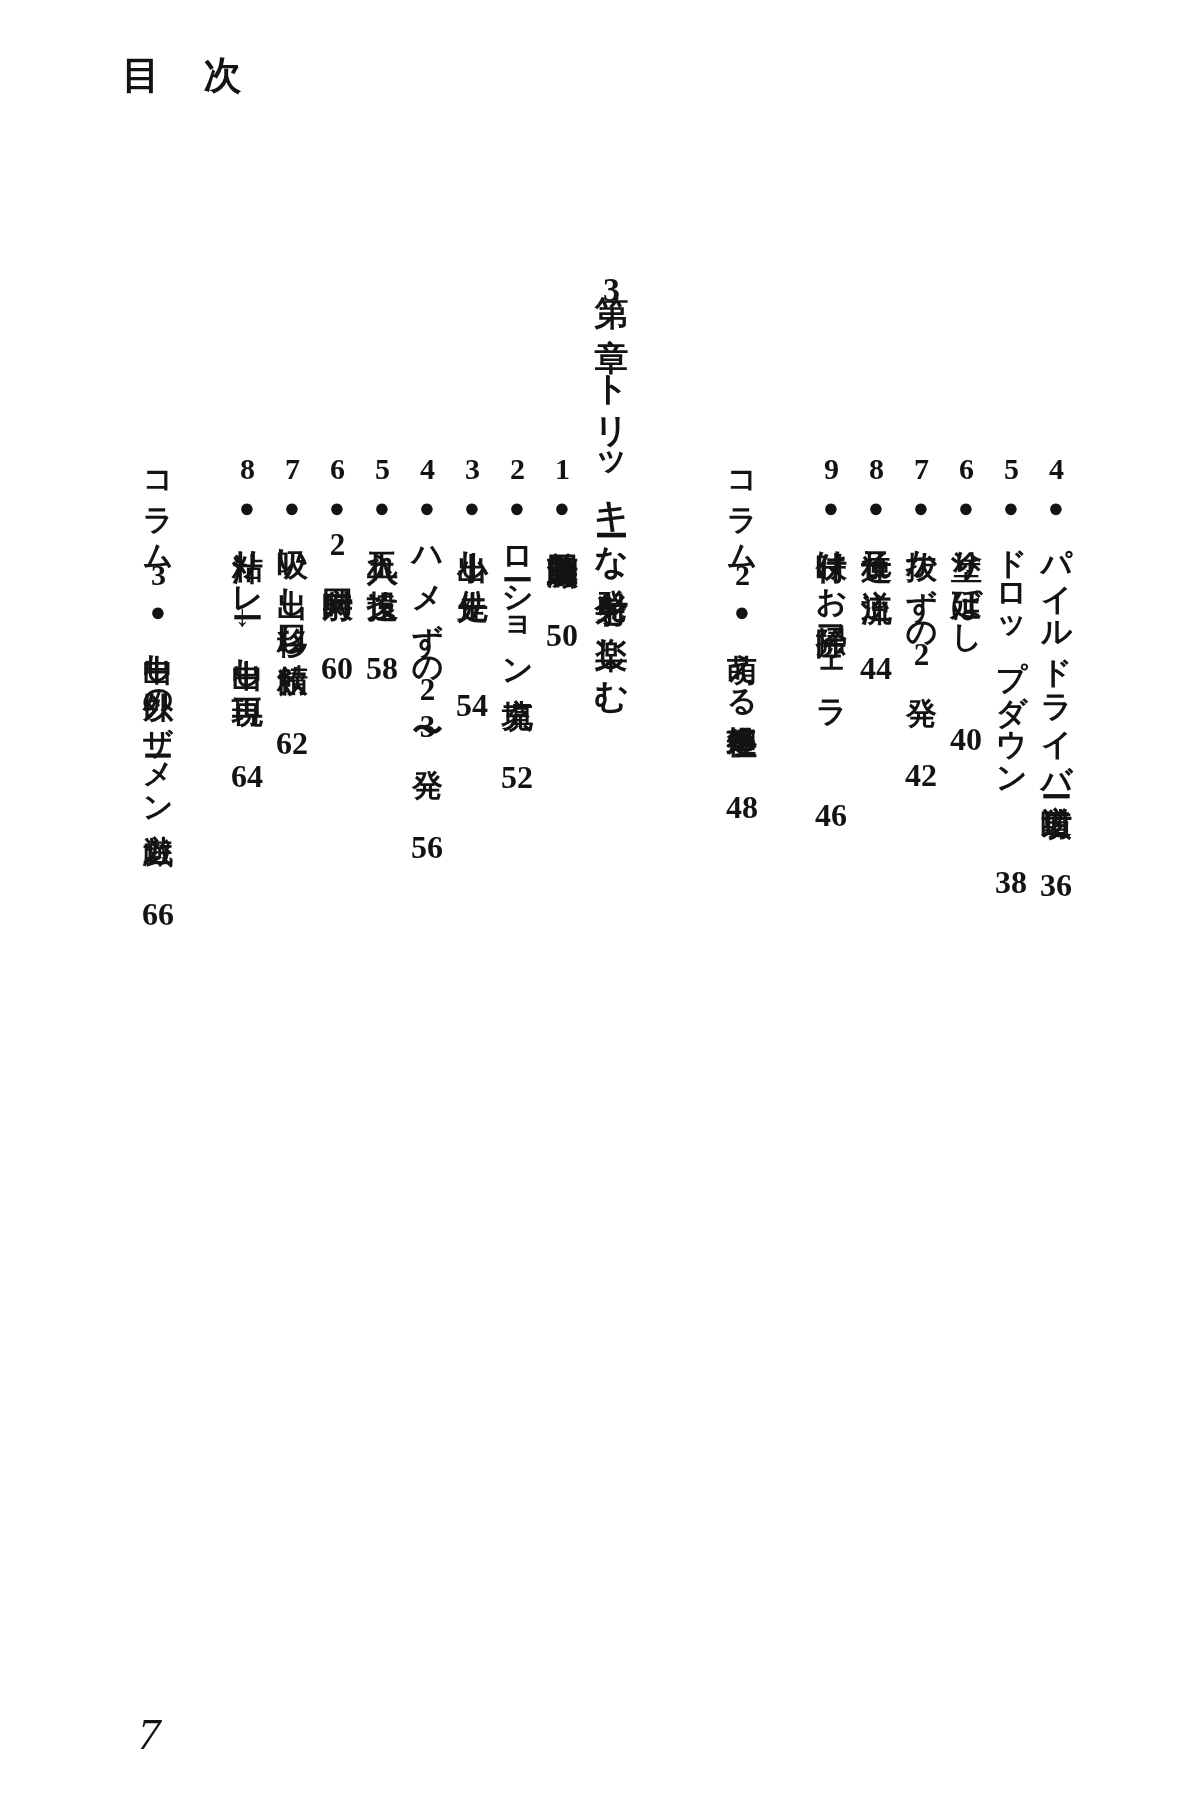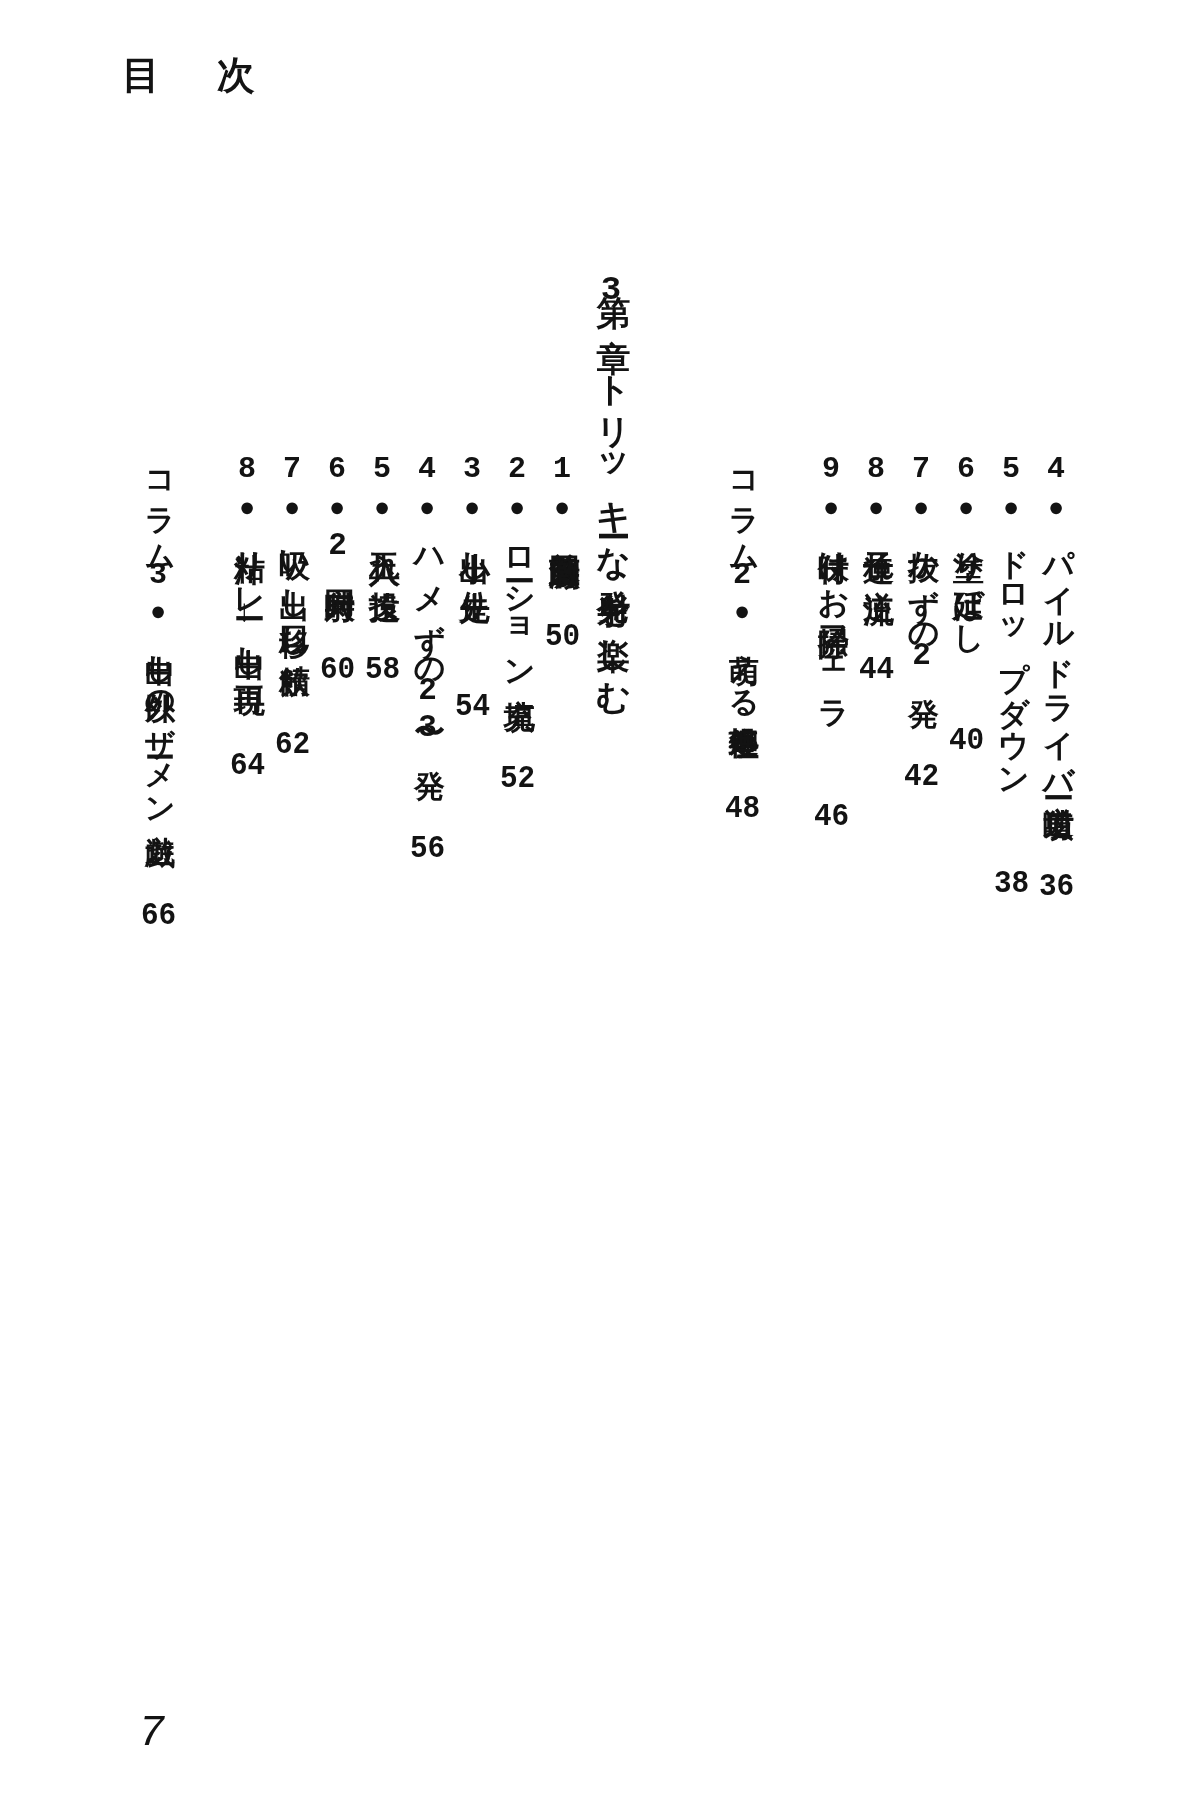--- a/index.html
+++ b/index.html
@@ -1,19 +1,19 @@
 <!DOCTYPE html>
 <html><head>
 <meta charset="utf-8">
 <style>
   html,body { margin:0; padding:0; background:#e8e8e8; }
   .page {
     position:relative; width:1189px; height:1800px; margin:0 auto;
     background:#ffffff; color:#131313; overflow:hidden;
-    font-family:Liberation Mono, monospace;
+    font-family:Liberation Serif, serif;
   }
   
   .toc-header {
     position:absolute; left:122px; top:50px;
     font-size:38px; font-weight:700; word-spacing:30px; letter-spacing:2px;
   }
   
   .vcol {
     position:absolute; top:452px;
     writing-mode:vertical-rl; text-orientation:mixed;

